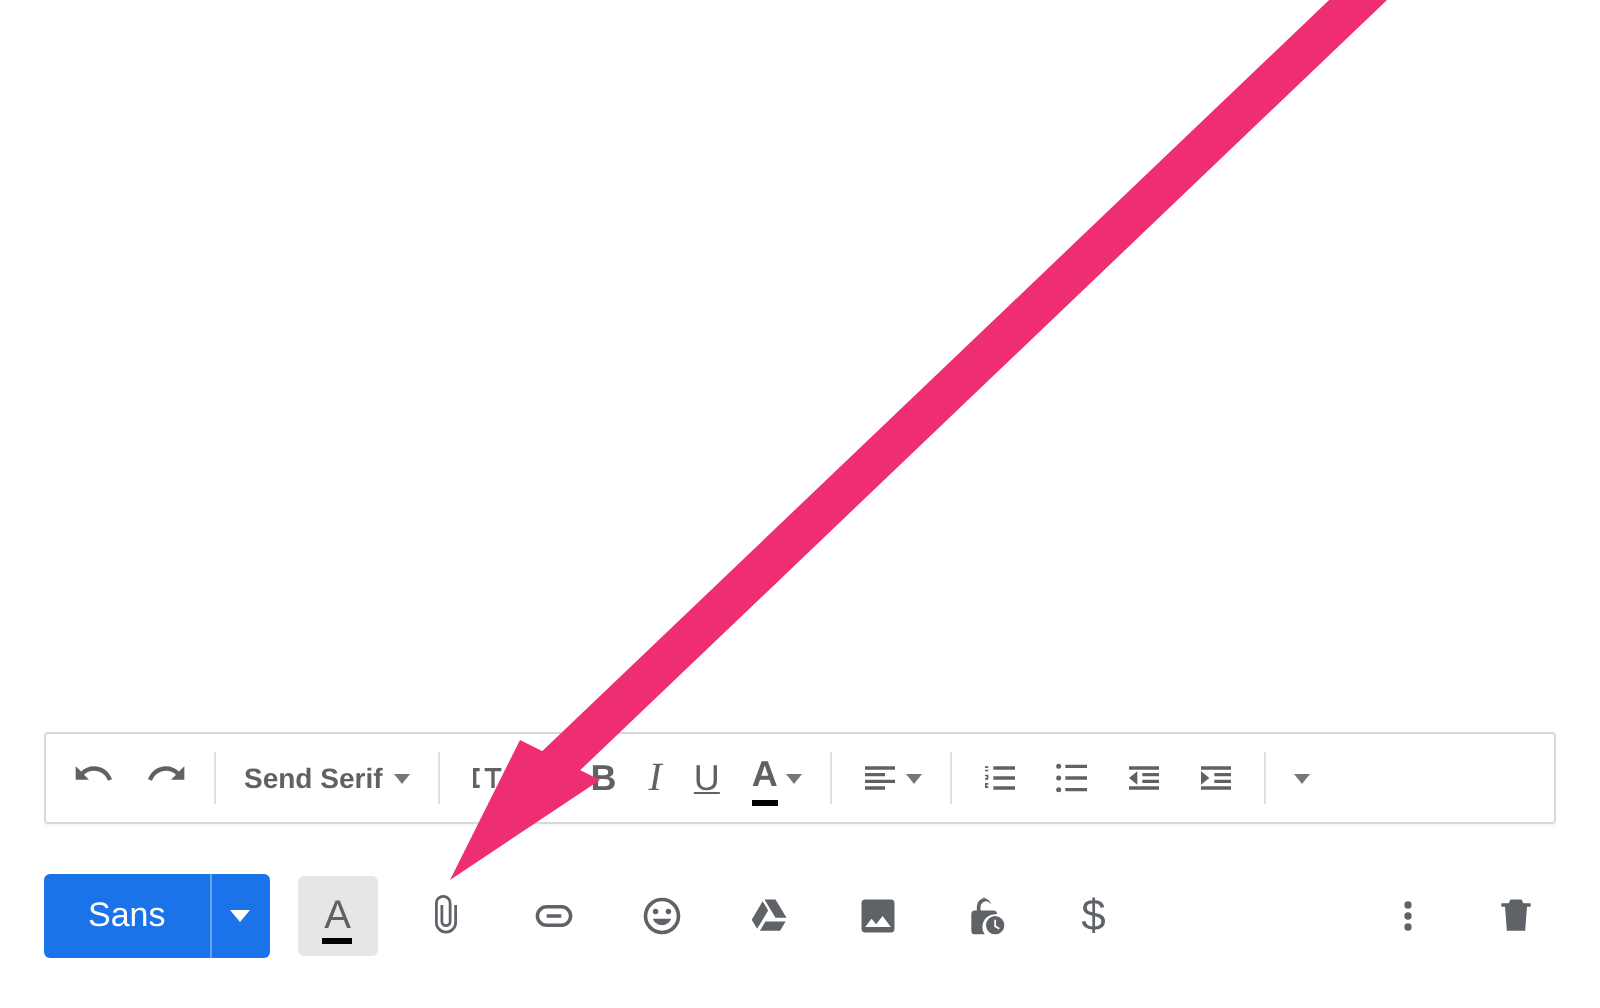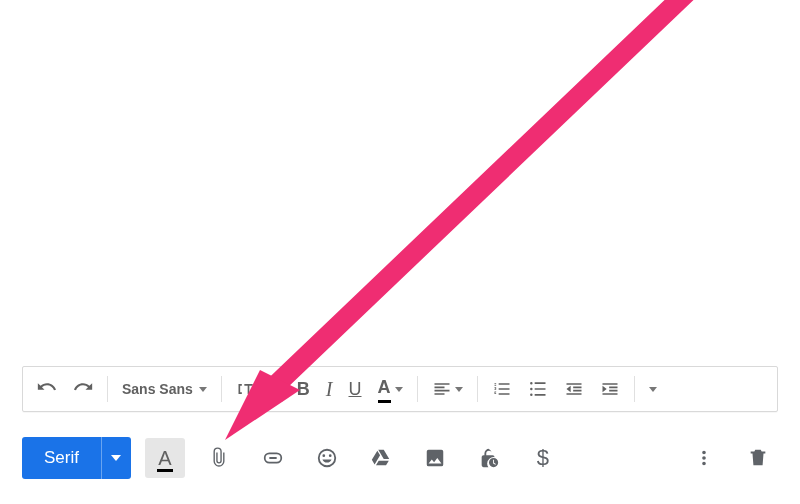--- a/index.html
+++ b/index.html
@@ -74,21 +74,21 @@
     </button>
     <button class="btn" title="Redo">
       <svg viewBox="0 0 24 24">
           <path d="M12 5c3 0 5.7 1.2 7.7 3.1L23 5v8h-8l3-3c-1.5-1.5-3.6-2.4-6-2.4-3.9 0-7.2 2.5-8.4 6L1.2 12.8C2.8 8.2 7 5 12 5z"></path>
         </svg>
     </button>
 
     <div class="sep"></div>
 
     <button class="font-sel">
-      <span>Sans Sans</span>
+      <span>Send Serif</span>
       <span class="chev"></span>
     </button>
 
     <div class="sep"></div>
 
     <button class="btn" title="Size">
       <svg viewBox="0 0 24 24">
           <path d="M3 18h4v-2H5V8h2V6H3v12zm7-12v2h4v10h2V8h4V6H10z"></path>
         </svg>
       <span class="chev" style="margin-left:4px"></span>
@@ -147,21 +147,21 @@
 
     <div class="sep"></div>
 
     <button class="btn">
       <span class="chev"></span>
     </button>
   </div>
 
   <div class="action-bar">
     <div class="send-group">
-      <button class="send-btn"><span>Serif</span></button>
+      <button class="send-btn"><span>Sans</span></button>
       <button class="send-drop">
           <span class="tri"></span>
         </button>
     </div>
 
     <button class="ab-btn selected">
       <span class="A-underlined">A</span>
     </button>
 
     <button class="ab-btn">

